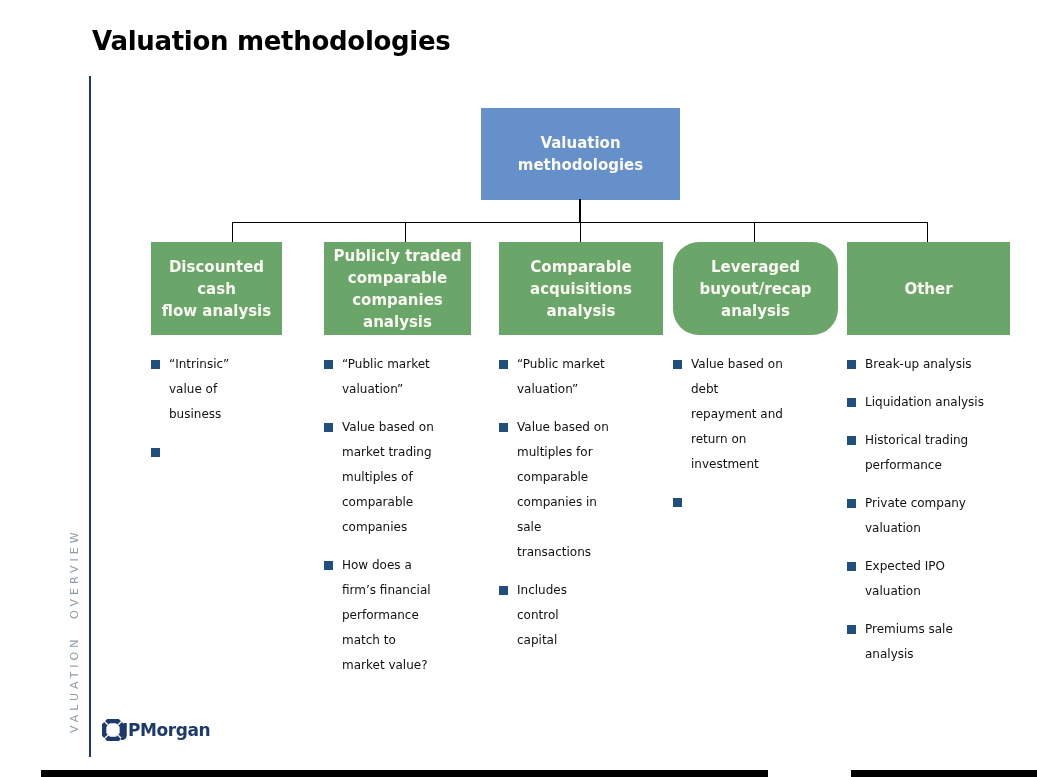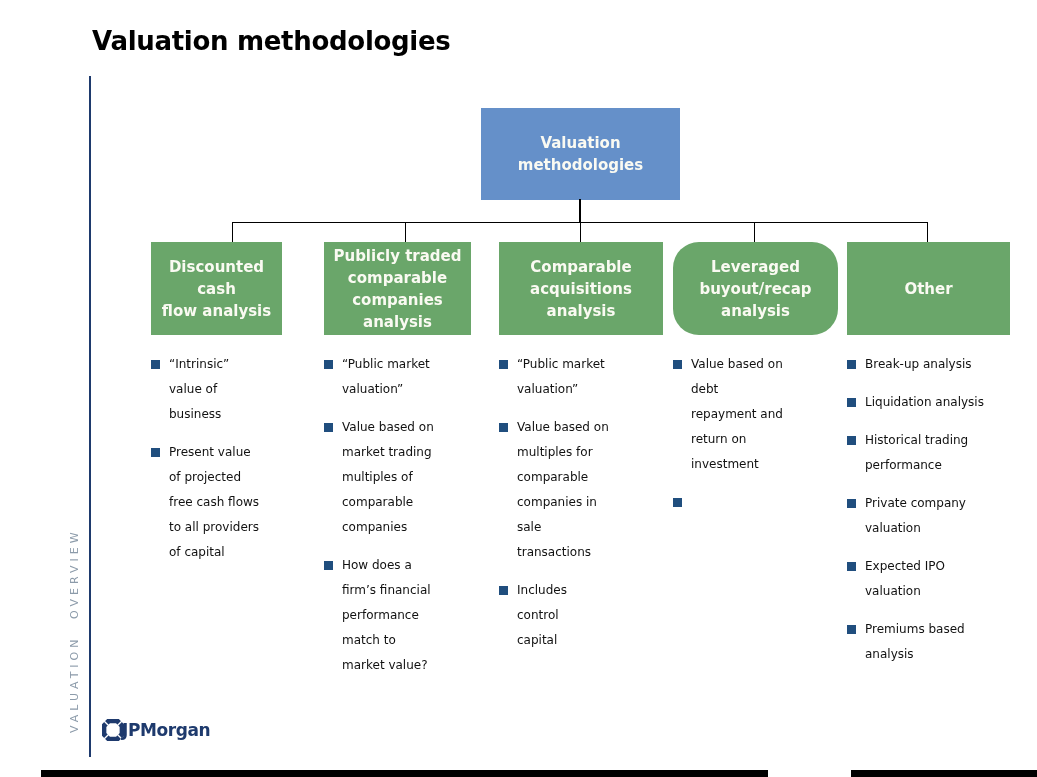--- a/index.html
+++ b/index.html
@@ -179,25 +179,20 @@
 
   <div id="bullet-col-0" class="bullet-col">
       <div class="bullet-item">
         <span class="bullet-square"></span>
         <span class="bullet-text">“Intrinsic”
 value of
 business</span>
       </div>
       <div class="bullet-item">
         <span class="bullet-square"></span>
-        <span class="bullet-text">Present value
-of projected
-free cash flows
-to all providers
-of capital</span>
       </div>
     </div>
   <div id="bullet-col-1" class="bullet-col">
       <div class="bullet-item">
         <span class="bullet-square"></span>
         <span class="bullet-text">“Public market
 valuation”</span>
       </div>
       <div class="bullet-item">
         <span class="bullet-square"></span>
@@ -270,21 +265,21 @@
         <span class="bullet-text">Private company
 valuation</span>
       </div>
       <div class="bullet-item">
         <span class="bullet-square"></span>
         <span class="bullet-text">Expected IPO
 valuation</span>
       </div>
       <div class="bullet-item">
         <span class="bullet-square"></span>
-        <span class="bullet-text">Premiums based
+        <span class="bullet-text">Premiums sale
 analysis</span>
       </div>
     </div>
 
   <div id="jpmorgan-logo">
     <span>
       <svg width="22" height="22" viewBox="0 0 24 24">
         <polygon points="7.5,2 16.5,2 22,7.5 22,16.5 16.5,22 7.5,22 2,16.5 2,7.5" fill="none" stroke="#1E3A6D" stroke-width="5.5"></polygon>
         <line x1="2.5" y1="2.5" x2="8.5" y2="8.5" stroke="#ffffff" stroke-width="1.4"></line>
         <line x1="21.5" y1="2.5" x2="15.5" y2="8.5" stroke="#ffffff" stroke-width="1.4"></line>

